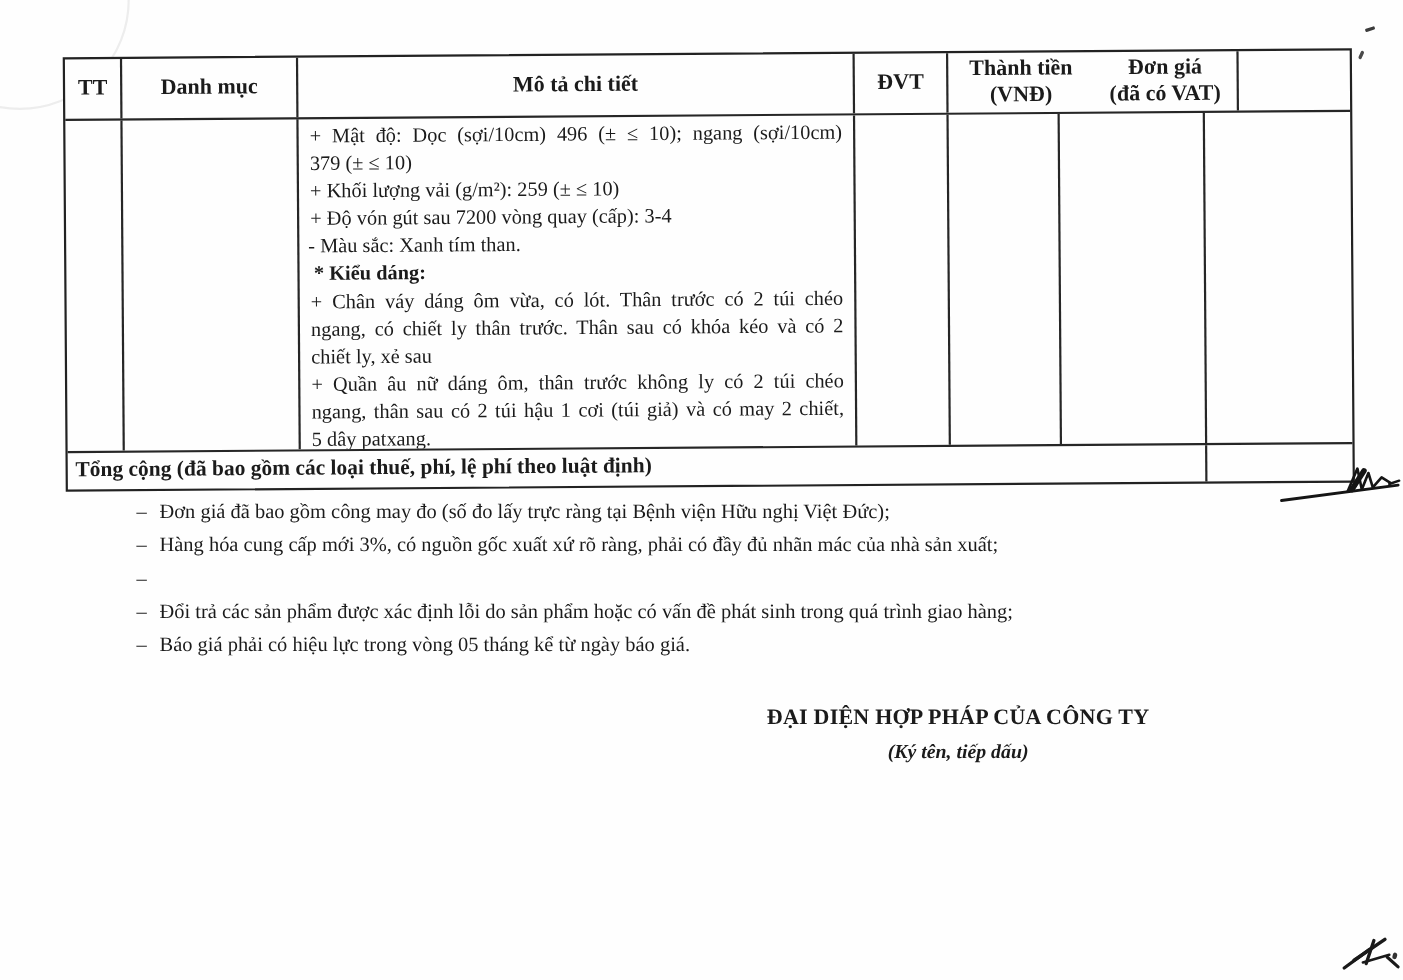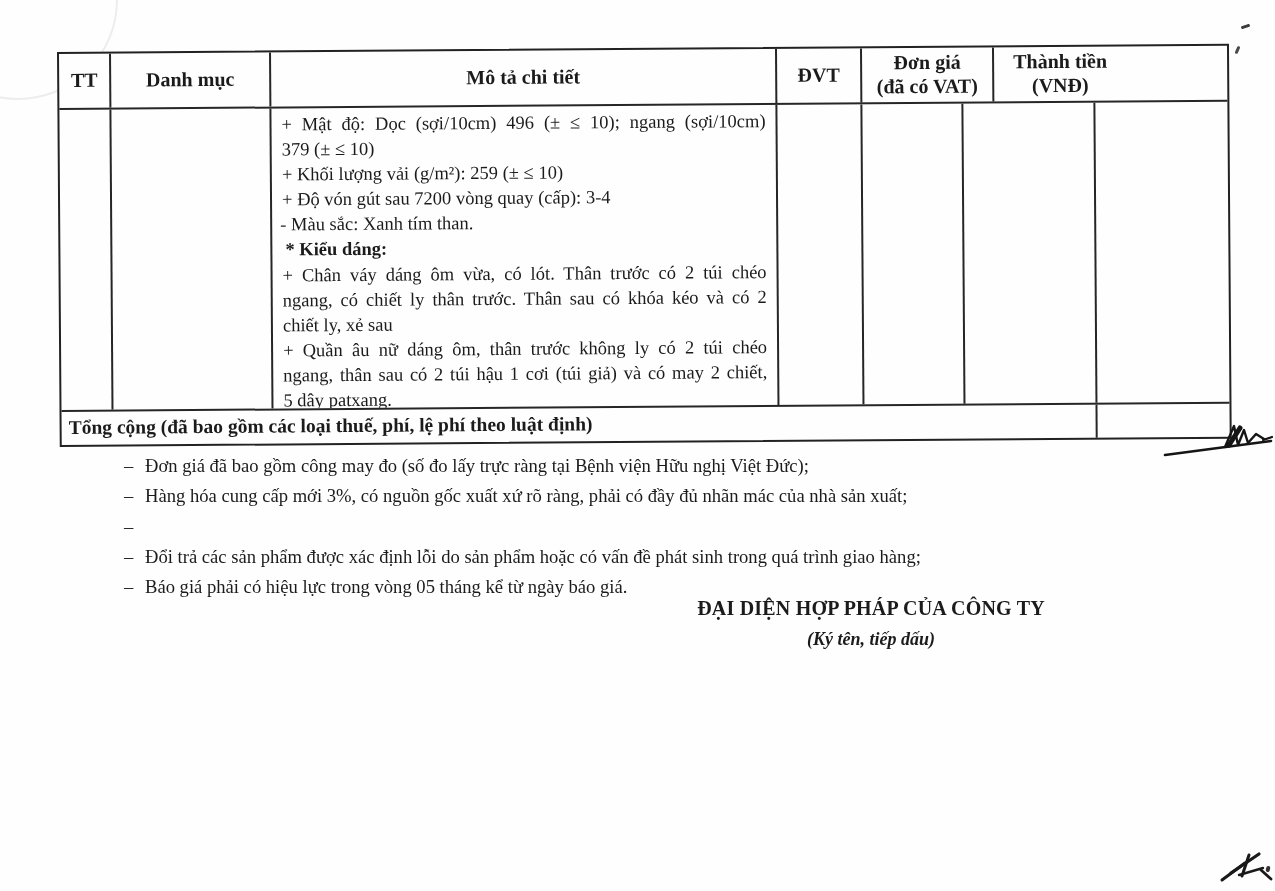--- a/index.html
+++ b/index.html
@@ -61,21 +61,21 @@
     font-weight:bold; font-size:19.5px; white-space:nowrap; overflow:hidden;
   }
 
   
   .notes { position:absolute; left:124px; top:451px; width:1130px; font-size:18.6px; }
   .note { display:flex; line-height:30.3px; white-space:nowrap; }
   .note-dash { width:21px; flex:0 0 21px; }
 
   
   .sig { position:absolute; left:565px; top:597px; width:612px; text-align:center; }
-  .sig-title { font-size:20px; font-weight:bold; letter-spacing:0.2px; }
+  .sig-title { font-size:20px; font-weight:bold; letter-spacing:0.2px;margin-top:44px; }
   .sig-sub { font-size:18px; font-weight:bold; font-style:italic; margin-top:9px; }
 
   .scribble-a { position:absolute; left:1163px; top:420px; }
   .scribble-b { position:absolute; left:1218px; top:847px; }
   .speck { position:absolute; left:1266px; top:866px; width:4px; height:6px;
     background:#333; border-radius:2px; transform:rotate(15deg); }
 </style>
 </head>
 <body>
 
@@ -84,24 +84,24 @@
   <div class="arc"></div>
   <div class="mark-dash"></div>
   <div class="mark-comma"></div>
 
   <div class="doc-table">
     <div class="row header">
       <div class="cell hc c0">TT</div>
       <div class="cell hc c1">Danh mục</div>
       <div class="cell hc c2">Mô tả chi tiết</div>
       <div class="cell hc c3">ĐVT</div>
+      <div class="cell hc c6 last">Thành tiền
+(VNĐ)</div>
       <div class="cell hc c5">Đơn giá
 (đã có VAT)</div>
-      <div class="cell hc c6 last">Thành tiền
-(VNĐ)</div>
     </div>
 
     <div class="row body">
       <div class="cell c0"></div>
       <div class="cell c1"></div>
       <div class="cell c2 desc">
         <div class="dl j">+ Mật độ: Dọc (sợi/10cm) 496 (± ≤ 10); ngang (sợi/10cm)</div>
         <div class="dl">379 (± ≤ 10)</div>
         <div class="dl">+ Khối lượng vải (g/m²): 259 (± ≤ 10)</div>
         <div class="dl">+ Độ vón gút sau 7200 vòng quay (cấp): 3-4</div>

